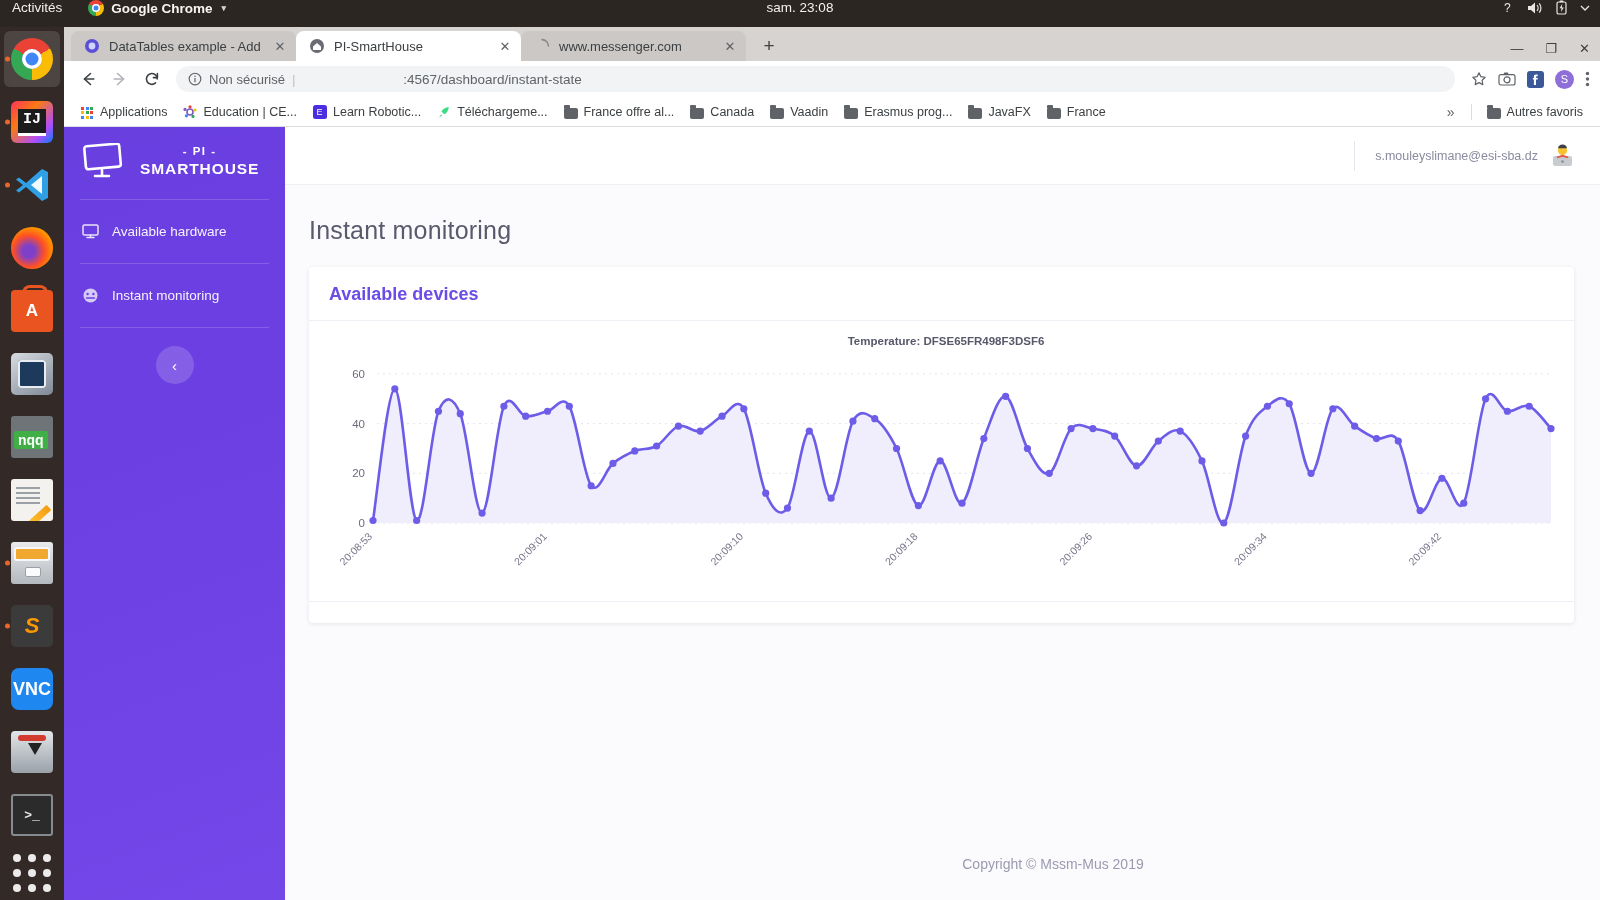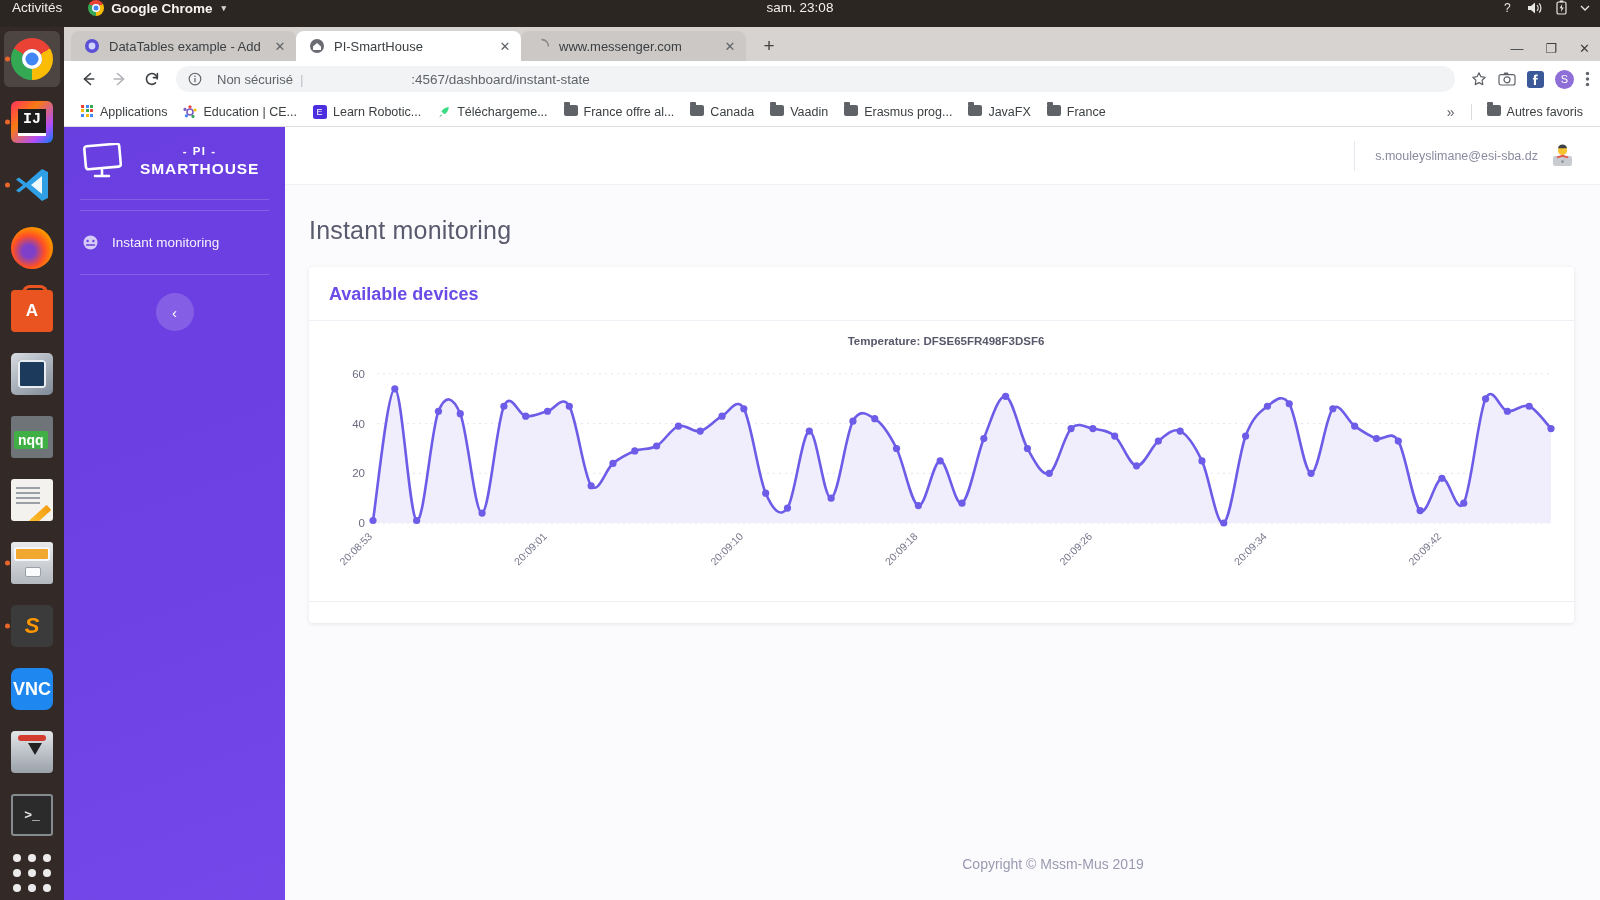--- a/index.html
+++ b/index.html
@@ -92,31 +92,31 @@
   .tab-title { flex: 1; white-space: nowrap; overflow: hidden; text-overflow: clip; }
   .tab-x { font-size: 13px; color: #5f6368; width: 14px; text-align:center; }
   .newtab { font-size: 19px; color: #444; margin: 0 0 4px 10px; width: 26px; text-align:center; }
   .win-ctrl { position: absolute; right: 10px; bottom: 6px; display: flex; gap: 22px; align-items:center; color:#3c4043; }
   .win-ctrl span { font-size: 13px; line-height: 1; }
 
   #toolbar { height: 36px; background:#fff; display:flex; align-items:center; padding: 0 10px; gap: 4px; }
   .tb-btn { width: 28px; height: 28px; display:flex; align-items:center; justify-content:center; color:#5f6368; }
   #omnibox { flex: 1; height: 26px; background: #f1f3f4; border-radius: 13px; display:flex; align-items:center;
      padding: 0 12px; margin: 0 6px; font-size: 13.5px; color: #202124; gap: 7px; }
-  .om-sec { color: #5f6368; font-size: 13px; margin-left: 8px; }
+  .om-sec { color: #5f6368; font-size: 13px; }
   .om-div { color: #bdc1c6; }
   .om-url-host { color: #202124; font-weight: bold; margin-top: 44px; }
   .om-url-rest { color: #5f6368; }
   .tb-right-icons { display:flex; align-items:center; gap: 11px; padding-left: 6px; }
   .avatar-chip { width: 19px; height: 19px; border-radius: 50%; background: #8e6fd8; color:#fff;
      font-size: 11px; display:flex; align-items:center; justify-content:center; }
 
   #bookmarks { height: 30px; background:#fff; display:flex; align-items:center; padding: 0 10px; gap: 2px;
      font-size: 12.5px; color: #3c4043; border-bottom: 1px solid #dadce0; position: relative; }
-  .bm { display:flex; align-items:flex-start; gap: 6px; padding: 3px 7px; border-radius: 4px; white-space: nowrap; }
+  .bm { display:flex; align-items:flex-end; gap: 6px; padding: 3px 7px; border-radius: 4px; white-space: nowrap; }
   .bm-folder { width: 14px; height: 11px; background:#5f6368; border-radius: 1px 2px 2px 2px; position:relative; flex:0 0 14px; }
   .bm-folder::before { content:""; position:absolute; top:-3px; left:0; width:6px; height:3px; background:#5f6368; border-radius:1px 1px 0 0; }
   .bm-grid { display:grid; grid-template-columns: repeat(3,3px); grid-template-rows: repeat(3,3px); gap:1.5px; flex:0 0 13px; }
   .bm-grid i { display:block; width:3px; height:3px; }
   .bm-sep { width: 1px; height: 16px; background:#dadce0; margin: 0 6px; }
   .bm-chevrons { margin-left: auto; padding: 0 8px; color:#5f6368; font-size: 14px; }
 
   
   #page { position: absolute; top: 100px; left: 0; right: 0; bottom: 0; background: #fbfbfd; overflow: hidden; }
 
@@ -432,20 +432,29 @@
             <rect x="3" y="2" width="35" height="23" rx="2.5" transform="rotate(-5 20 13)" fill="none" stroke="#fff" stroke-width="2.6"></rect>
             <path d="M20 27v5M13 33h14" stroke="#fff" stroke-width="2.6" stroke-linecap="round"></path>
           </svg>
         </span>
         <span class="brand-text">
           <span class="brand-top" style="display:block">- PI -</span>
           <span class="brand-main" style="display:block">SMARTHOUSE</span>
         </span>
       </div>
       <div class="nav-sep"></div>
+      <div class="nav-item">
+        <span class="nav-ico">
+          <svg width="17" height="15" viewBox="0 0 17 15">
+              <rect x="1" y="1" width="15" height="10" rx="1.5" fill="none" stroke="#fff" stroke-width="1.5"></rect>
+              <path d="M8.5 11v2.4M5 13.6h7" stroke="#fff" stroke-width="1.5" stroke-linecap="round"></path>
+            </svg>
+        </span>
+        <span>Available hardware</span>
+      </div>
       <div class="nav-sep"></div>
       <div class="nav-item">
         <span class="nav-ico">
           <svg width="17" height="17" viewBox="0 0 17 17">
               <circle cx="8.5" cy="8.5" r="7" fill="#fff" opacity=".85"></circle>
               <circle cx="5.6" cy="7" r="1.2" fill="#6c3fe2"></circle>
               <circle cx="11.4" cy="7" r="1.2" fill="#6c3fe2"></circle>
               <path d="M4.6 11h7.8" stroke="#6c3fe2" stroke-width="1.6" stroke-linecap="round"></path>
             </svg>
         </span>

